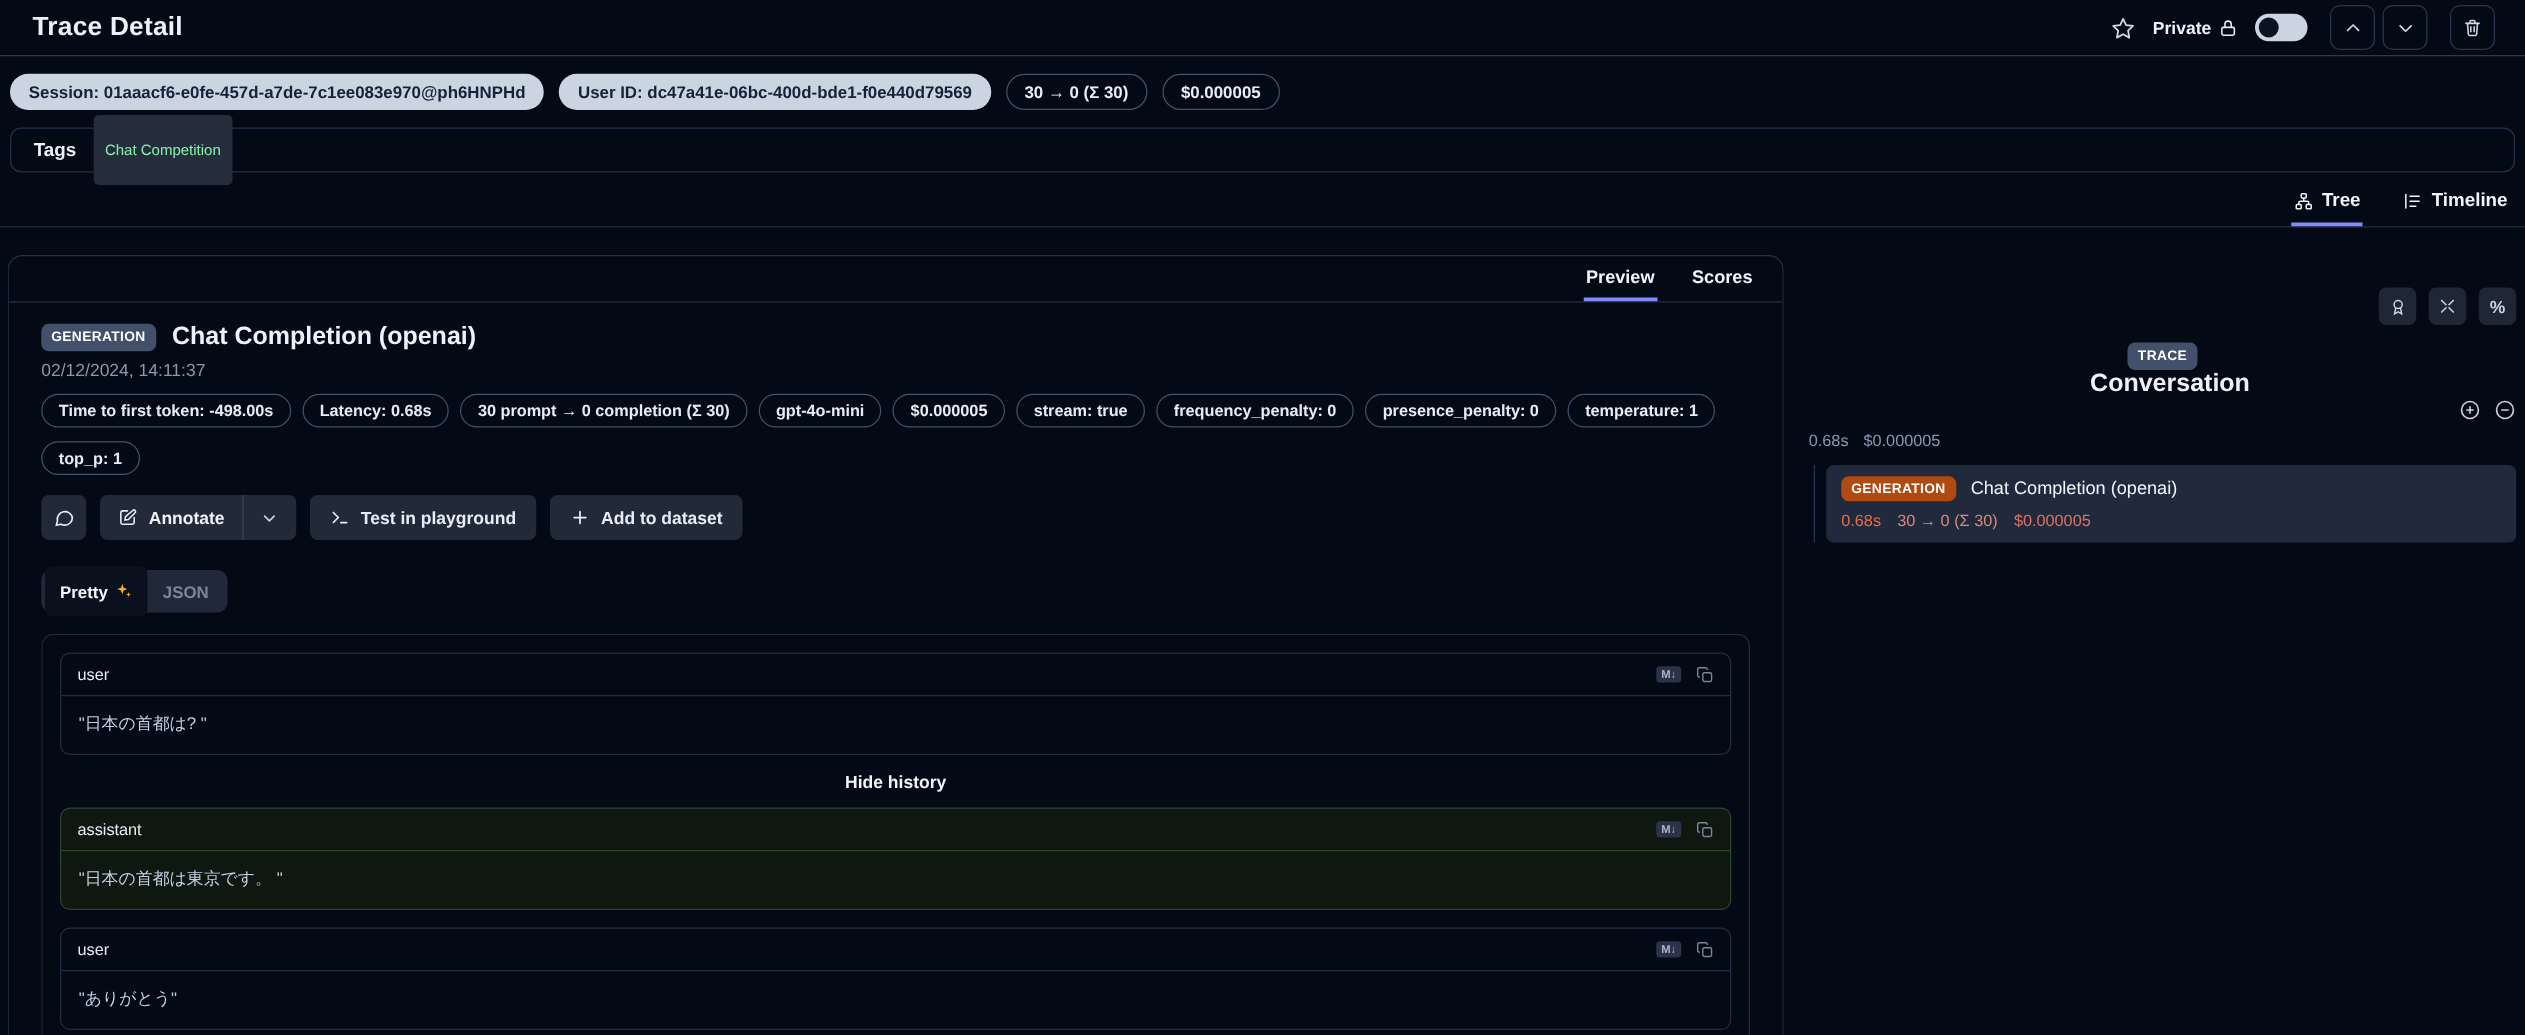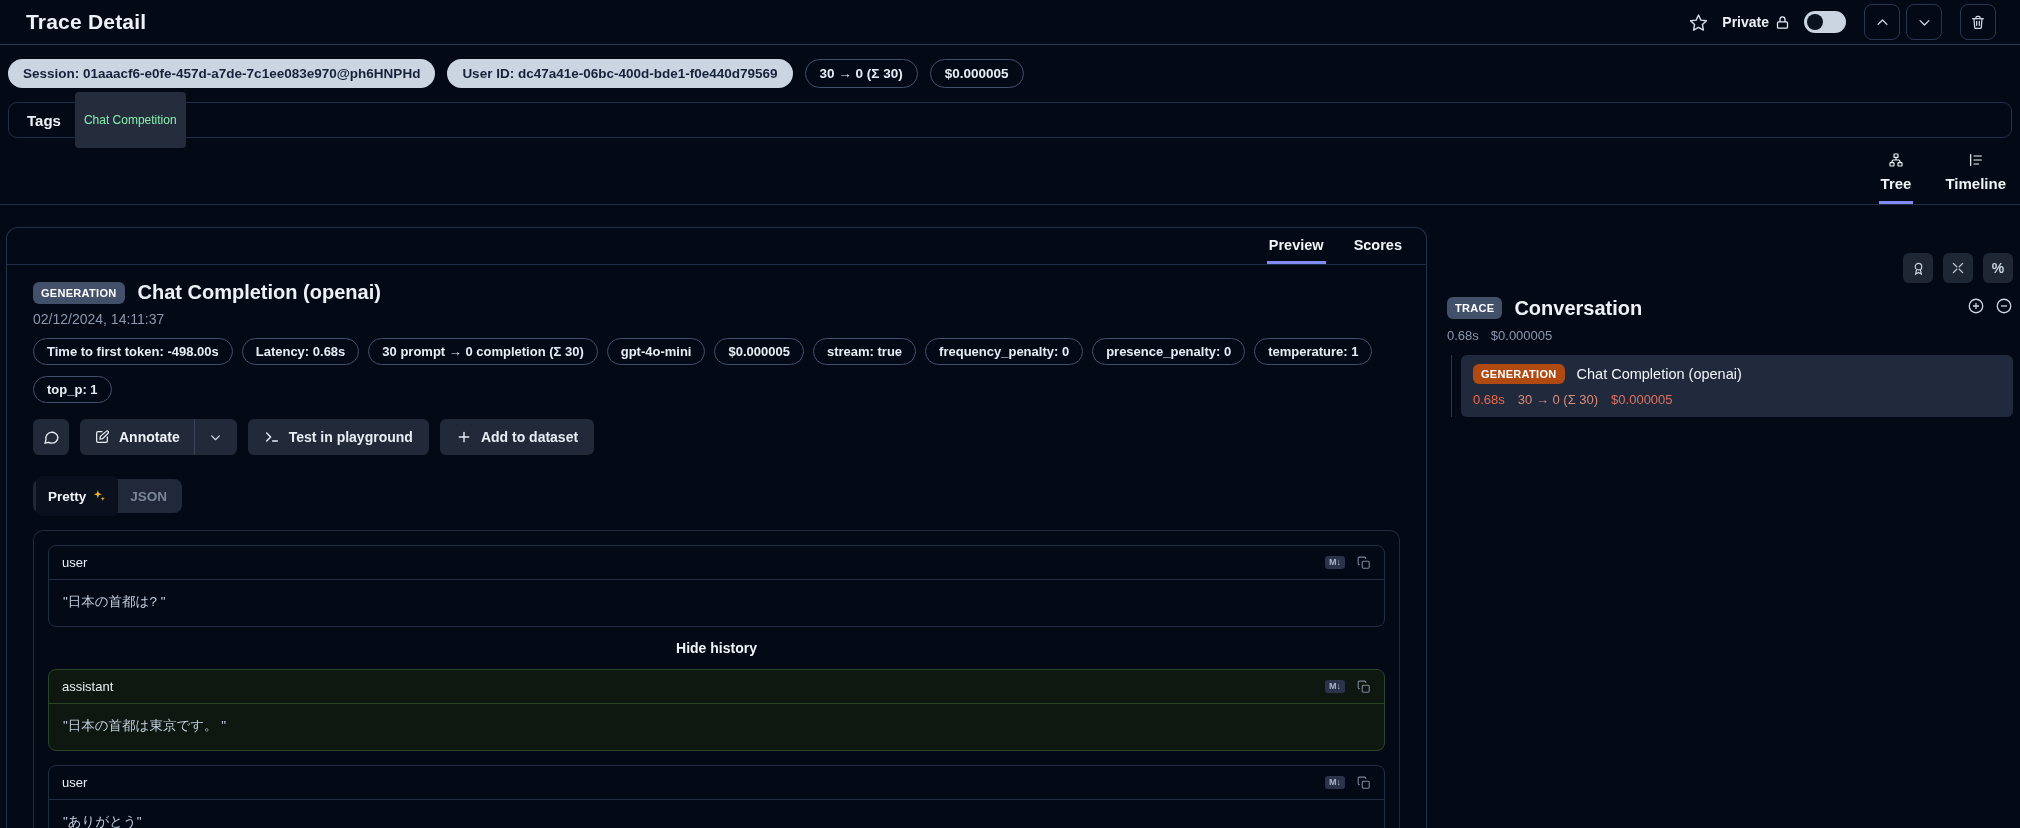--- a/index.html
+++ b/index.html
@@ -35,21 +35,21 @@
   .tags-box { margin:2px 8px 0 8px; border:1px solid #233049; border-radius:9px;
     display:flex; align-items:center; gap:14px; padding:8px 18px; height:36px; }
   .tags-label { font-size:15px; font-weight:bold; }
   .tag-chip { background:#252d3d; color:#86efac; font-size:12px; font-weight:normal;
     border-radius:4px; padding:21px 9px; }
 
   
   .view-tabs { display:flex; justify-content:flex-end; gap:30px; padding:0 12px 0 0;
     border-bottom:1px solid #222e45; margin-top:6px; }
   .view-tab { display:flex; align-items:center; gap:7px; font-size:15px; font-weight:bold;
-    color:#f1f5f9; padding:8px 2px 9px 2px; border-bottom:3px solid transparent; cursor:pointer;flex-direction:column; }
+    color:#f1f5f9; padding:8px 2px 9px 2px; border-bottom:3px solid transparent; cursor:pointer; }
   .view-tab.active { border-bottom-color:var(--accent,#818cf8); }
 
   
   .main { display:flex; align-items:flex-start; margin-top:22px; }
   .left-panel { margin-left:6px; width:1421px; height:626px;
     border:1px solid #223049; border-bottom:none; border-radius:12px 12px 0 0; overflow:hidden; }
   .panel-tabs { display:flex; justify-content:flex-end; gap:26px; padding:0 22px;
     border-bottom:1px solid #222e45; }
   .panel-tab { font-size:14.5px; font-weight:bold; color:#f1f5f9; padding:9px 2px 8px 2px;
     border-bottom:3px solid transparent; cursor:pointer; }
@@ -94,21 +94,21 @@
   .msg-box.assistant { background:#0e1810; border-color:#2c4527; }
   .msg-box.assistant .msg-head { border-bottom-color:#2c4527; }
   .hide-history { text-align:center; font-size:14px; font-weight:bold; color:#f1f5f9; margin:13px 0; cursor:pointer; }
 
   
   .right-panel { flex:1; margin-left:20px; padding-right:7px; }
   .tree-controls { display:flex; justify-content:flex-end; gap:10px; margin-top:26px; }
   .mini-btn { width:30px; height:30px; background:#1f2734; border:none; border-radius:6px;
     display:flex; align-items:center; justify-content:center; color:#cbd5e1; cursor:pointer;
     font-size:14px; font-weight:bold; font-family:inherit; }
-  .trace-row { display:flex; align-items:flex-start; margin-top:14px; }
+  .trace-row { display:flex; align-items:center; margin-top:14px;flex-direction:column; }
   .trace-title { font-size:20px; font-weight:600; margin-left:12px; }
   .trace-expand { margin-left:auto; display:flex; gap:10px; color:#cfd7e4; }
   .trace-stats { display:flex; gap:12px; margin-top:8px; font-size:13px; color:#8b97ad; }
   .tree-children { border-left:1px solid #2a3650; margin-left:4px; padding-left:9px; margin-top:12px; }
   .gen-card { background:#212a3c; border-radius:6px; padding:9px 12px 10px 12px; cursor:pointer; }
   .gen-row1 { display:flex; align-items:center; gap:12px; }
   .gen-badge { background:var(--generation_badge,#b04a10); color:#fff; font-size:11px; font-weight:bold;
     letter-spacing:.3px; border-radius:6px; padding:4px 8px; }
   .gen-title { font-size:14.5px; color:#f1f5f9; }
   .gen-row2 { display:flex; gap:13px; margin-top:8px; font-size:13px; }

